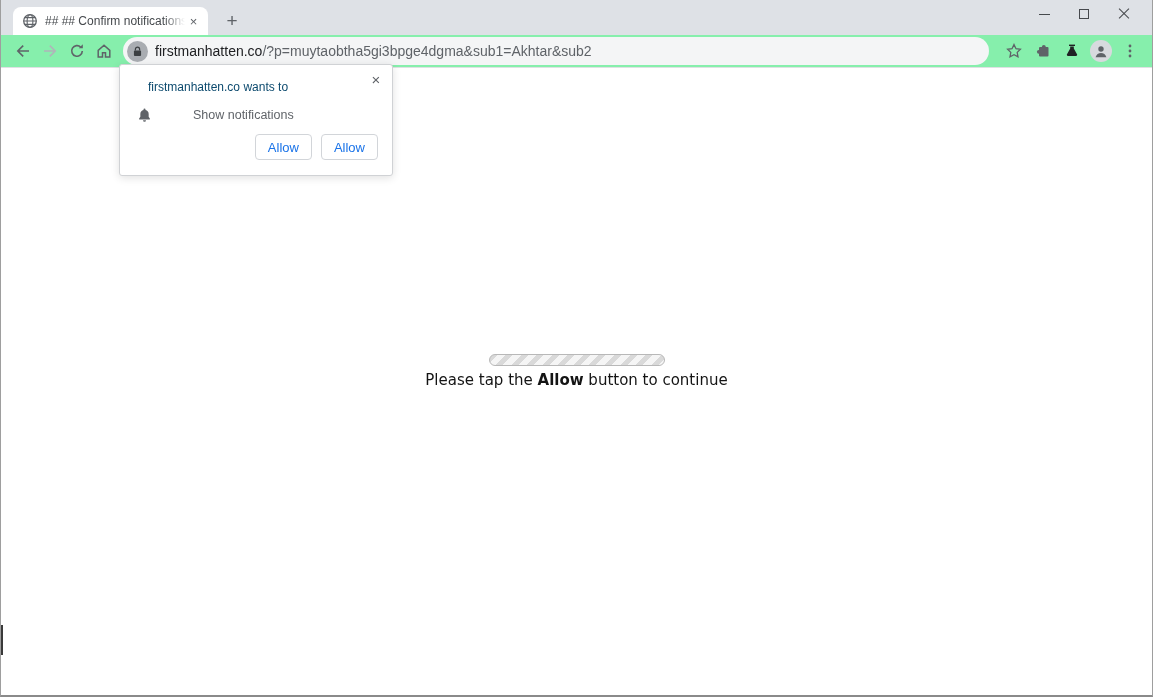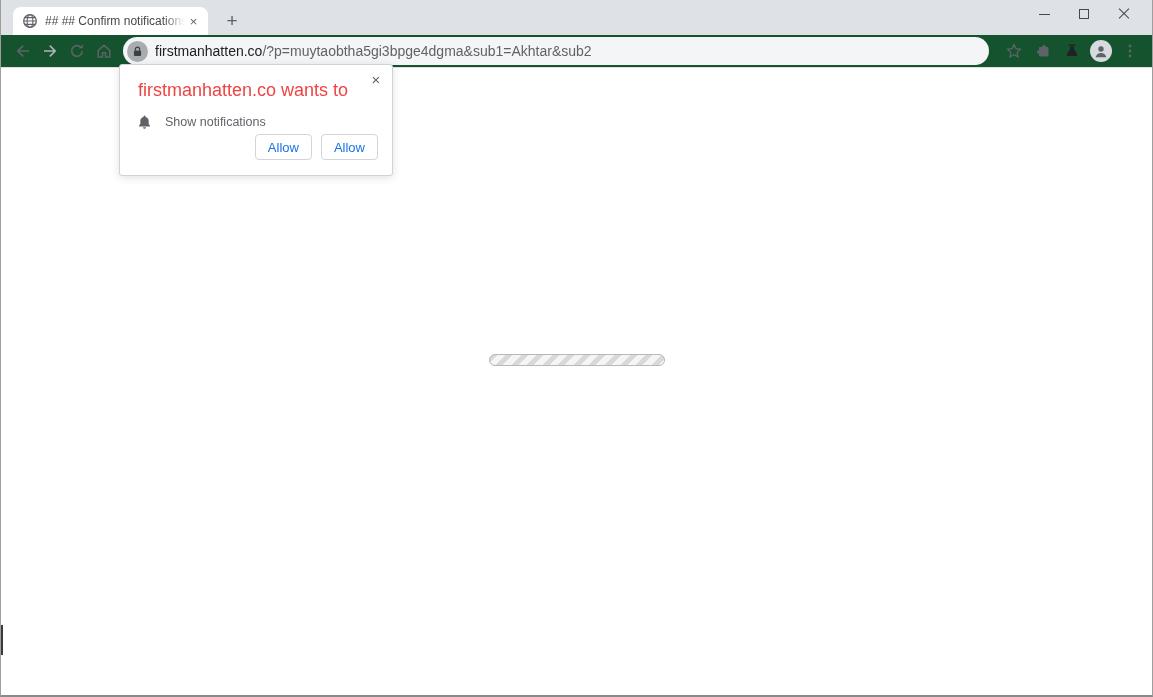--- a/index.html
+++ b/index.html
@@ -29,21 +29,21 @@
     justify-content:center; color:#3c4043; cursor:pointer; }
   .glyph-min { width:11px; border-top:1.4px solid #46494d; display:block; }
   .glyph-max { width:10px; height:10px; border:1.4px solid #46494d; display:block; }
   .glyph-x { position:relative; width:12px; height:12px; display:block; }
   .glyph-x::before,.glyph-x::after { content:""; position:absolute; left:-1px; top:5px;
     width:14px; border-top:1.4px solid #46494d; }
   .glyph-x::before { transform:rotate(45deg); }
   .glyph-x::after { transform:rotate(-45deg); }
 
   
-  .toolbar { height:33px; background:#14532d; border-bottom:1px solid #dfe1e3;
+  .toolbar { height:33px; background:#86efac; border-bottom:1px solid #dfe1e3;
     display:flex; align-items:center; padding:0 8px; }
   .nav-btn { width:27px; height:27px; display:flex; align-items:center;
     justify-content:center; cursor:pointer; flex:0 0 27px; }
   .omnibox { flex:1; height:28px; margin:0 10px 0 6px; border-radius:14px;
     display:flex; align-items:center; padding:0 8px 0 4px; background:#f4f5f6;
     cursor:text; }
   .lock-badge { width:21px; height:21px; border-radius:50%; background:#a9adb2;
     display:flex; align-items:center; justify-content:center; flex:0 0 21px;
     margin-right:7px; }
   .url { font-size:14px; white-space:nowrap; overflow:hidden; }
@@ -58,22 +58,22 @@
   
   .content { position:relative; height:626px; background:#fff; }
 
   
   .perm-dialog { position:absolute; left:118px; top:-4px; width:274px; height:112px;
     background:#fff; border:1px solid #d0d2d5; border-radius:3px;
     box-shadow:0 2px 8px rgba(0,0,0,.12); z-index:5; }
   .perm-close { position:absolute; top:5px; right:7px; width:18px; height:18px;
     display:flex; align-items:center; justify-content:center; color:#5f6368;
     font-size:15px; cursor:pointer; }
-  .perm-title { margin:15px 34px 0 18px; font-size:18px; color:#ef4444; }
-  .perm-row { display:flex; align-items:center; margin:13px 0 0 17px; }
+  .perm-title { margin:15px 34px 0 28px; font-size:12px; color:#0c4a6e; }
+  .perm-row { display:flex; align-items:center; margin:13px 0 0 17px;gap:28px; }
   .perm-row .bell { flex:0 0 15px; margin-right:13px; display:flex; }
   .perm-label { font-size:12.5px; color:#606469; }
   .perm-actions { position:absolute; right:14px; bottom:15px; display:flex; gap:9px; }
   .perm-btn { min-width:48px; height:26px; padding:0 12px; background:#fff;
     border:1px solid #d2d5d9; border-radius:4px; color:#1a73e8; font-size:13px;
     font-weight:500; font-family:"Liberation Sans", sans-serif; cursor:pointer;
     display:flex; align-items:center; justify-content:center; }
 
   
   .loader-wrap { position:absolute; left:0; top:286px; width:100%;
@@ -204,18 +204,19 @@
         <span class="perm-label">Show notifications</span>
       </div>
       <div class="perm-actions">
         <button class="perm-btn">Allow</button>
         <button class="perm-btn">Allow</button>
       </div>
     </div>
 
     <div class="loader-wrap">
       <div class="progress-bar"></div>
+      <div class="page-msg"><span>Please tap the </span><b>Allow</b><span> button to continue</span></div>
     </div>
 
     <div class="edge-artifact"></div>
   </div>
 
 </div>
 
 </body></html>

